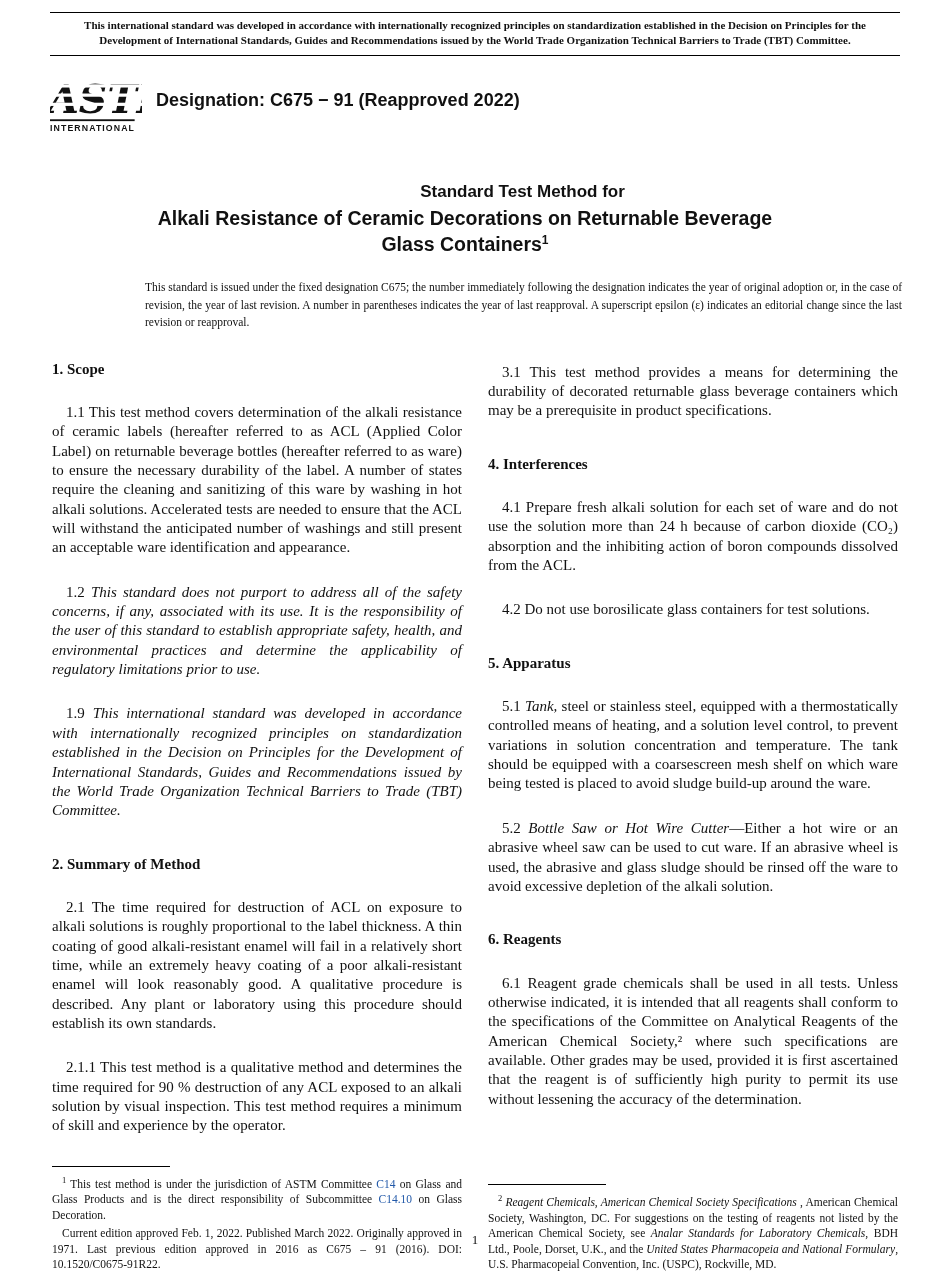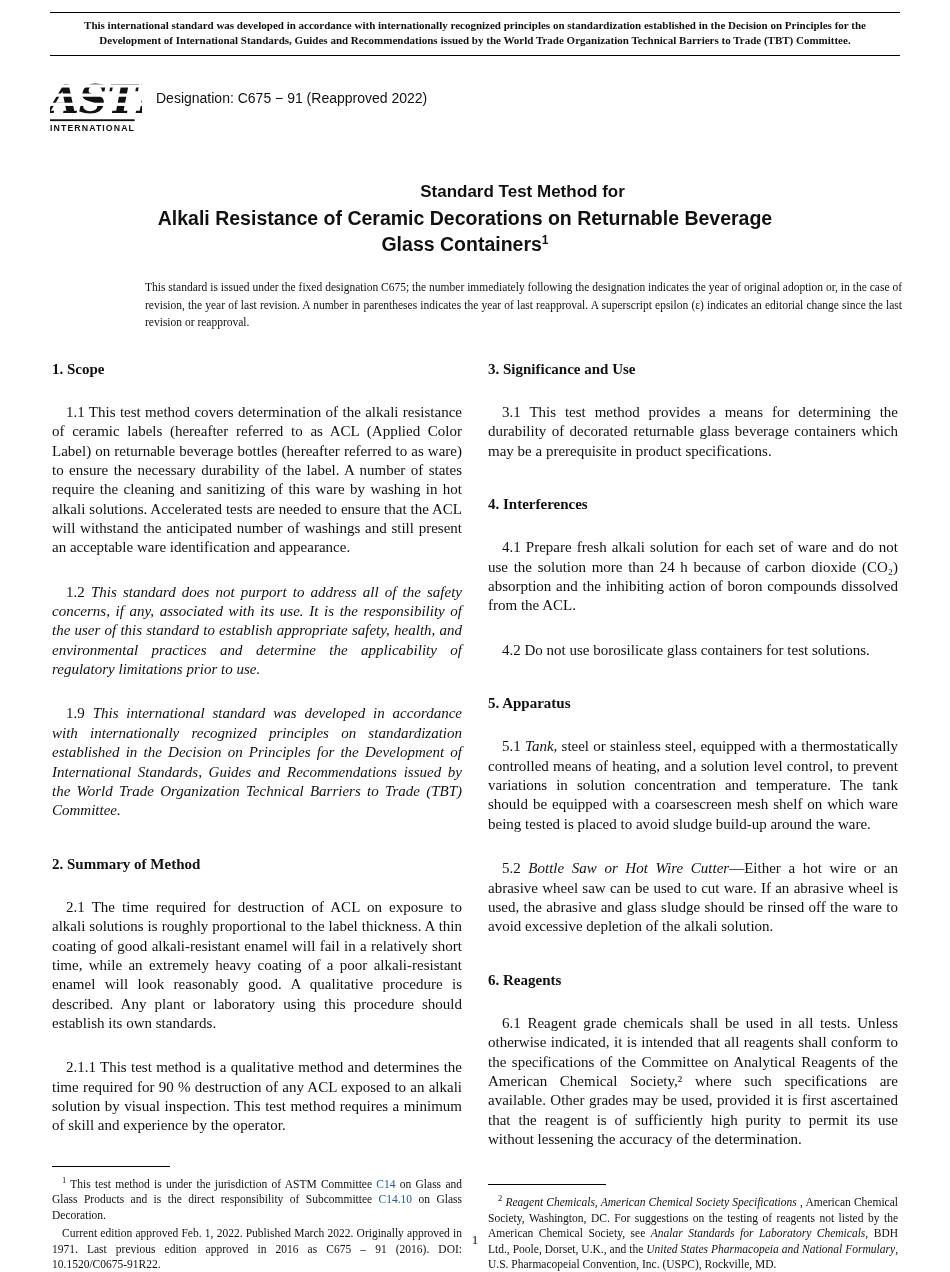--- a/index.html
+++ b/index.html
@@ -10,21 +10,21 @@
   }
   .notice {
     margin:12px 50px 0; border-top:1.5px solid #000; border-bottom:1.5px solid #000;
     padding:5px 14px 6px; text-align:center; font-weight:bold;
     font-size:11px; line-height:1.4;
   }
   .header { display:flex; margin:18px 50px 0; align-items:flex-start; }
   .logo { width:92px; flex:0 0 92px; }
   .head-right { margin-left:14px; padding-top:16px; }
   .designation {
-    font-family:"Liberation Sans", sans-serif; font-weight:normal; font-size:14px;
+    font-family:"Liberation Sans", sans-serif; font-weight:bold; font-size:18px;
   }
   .titleblock {
     margin:30px 50px 0 145px; font-family:"Liberation Sans", sans-serif; font-weight:bold;text-align:center;
   }
   .title-line1 { font-size:17px; margin-bottom:4px; }
   .title-main  { font-size:19.5px; line-height:1.32; max-width:640px; }
   .title-main sup { font-size:12px; }
   .issued {
     margin:22px 48px 0 145px; font-size:11.5px; line-height:1.52; text-align:justify;
   }
@@ -89,21 +89,20 @@
       <p class="para">2.1.1 This test method is a qualitative method and determines the time required for 90 % destruction of any ACL exposed to an alkali solution by visual inspection. This test method requires a minimum of skill and experience by the operator.</p>
 
       <div class="footnotes">
         <div class="fn-rule"></div>
         <p><sup>1</sup><span> This test method is under the jurisdiction of ASTM Committee </span><a class="link">C14</a><span> on Glass and Glass Products and is the direct responsibility of Subcommittee </span><a class="link">C14.10</a><span> on Glass Decoration.</span></p>
         <p>Current edition approved Feb. 1, 2022. Published March 2022. Originally approved in 1971. Last previous edition approved in 2016 as C675 – 91 (2016). DOI: 10.1520/C0675-91R22.</p>
       </div>
     </div>
 
     <div class="col">
-      <div class="sect">3.  Significance and Use</div>
       <p class="para">3.1 This test method provides a means for determining the durability of decorated returnable glass beverage containers which may be a prerequisite in product specifications.</p>
       <div class="sect">4.  Interferences</div>
       <p class="para">4.1 Prepare fresh alkali solution for each set of ware and do not use the solution more than 24 h because of carbon dioxide (CO₂) absorption and the inhibiting action of boron compounds dissolved from the ACL.</p>
       <p class="para">4.2 Do not use borosilicate glass containers for test solutions.</p>
       <div class="sect">5.  Apparatus</div>
       <p class="para"><span>5.1 </span><em>Tank,</em><span> steel or stainless steel, equipped with a thermostatically controlled means of heating, and a solution level control, to prevent variations in solution concentration and temperature. The tank should be equipped with a coarsescreen mesh shelf on which ware being tested is placed to avoid sludge build-up around the ware.</span></p>
       <p class="para"><span>5.2 </span><em>Bottle Saw or Hot Wire Cutter</em><span>—Either a hot wire or an abrasive wheel saw can be used to cut ware. If an abrasive wheel is used, the abrasive and glass sludge should be rinsed off the ware to avoid excessive depletion of the alkali solution.</span></p>
       <div class="sect">6.  Reagents</div>
       <p class="para">6.1 Reagent grade chemicals shall be used in all tests. Unless otherwise indicated, it is intended that all reagents shall conform to the specifications of the Committee on Analytical Reagents of the American Chemical Society,² where such specifications are available. Other grades may be used, provided it is first ascertained that the reagent is of sufficiently high purity to permit its use without lessening the accuracy of the determination.</p>
 

